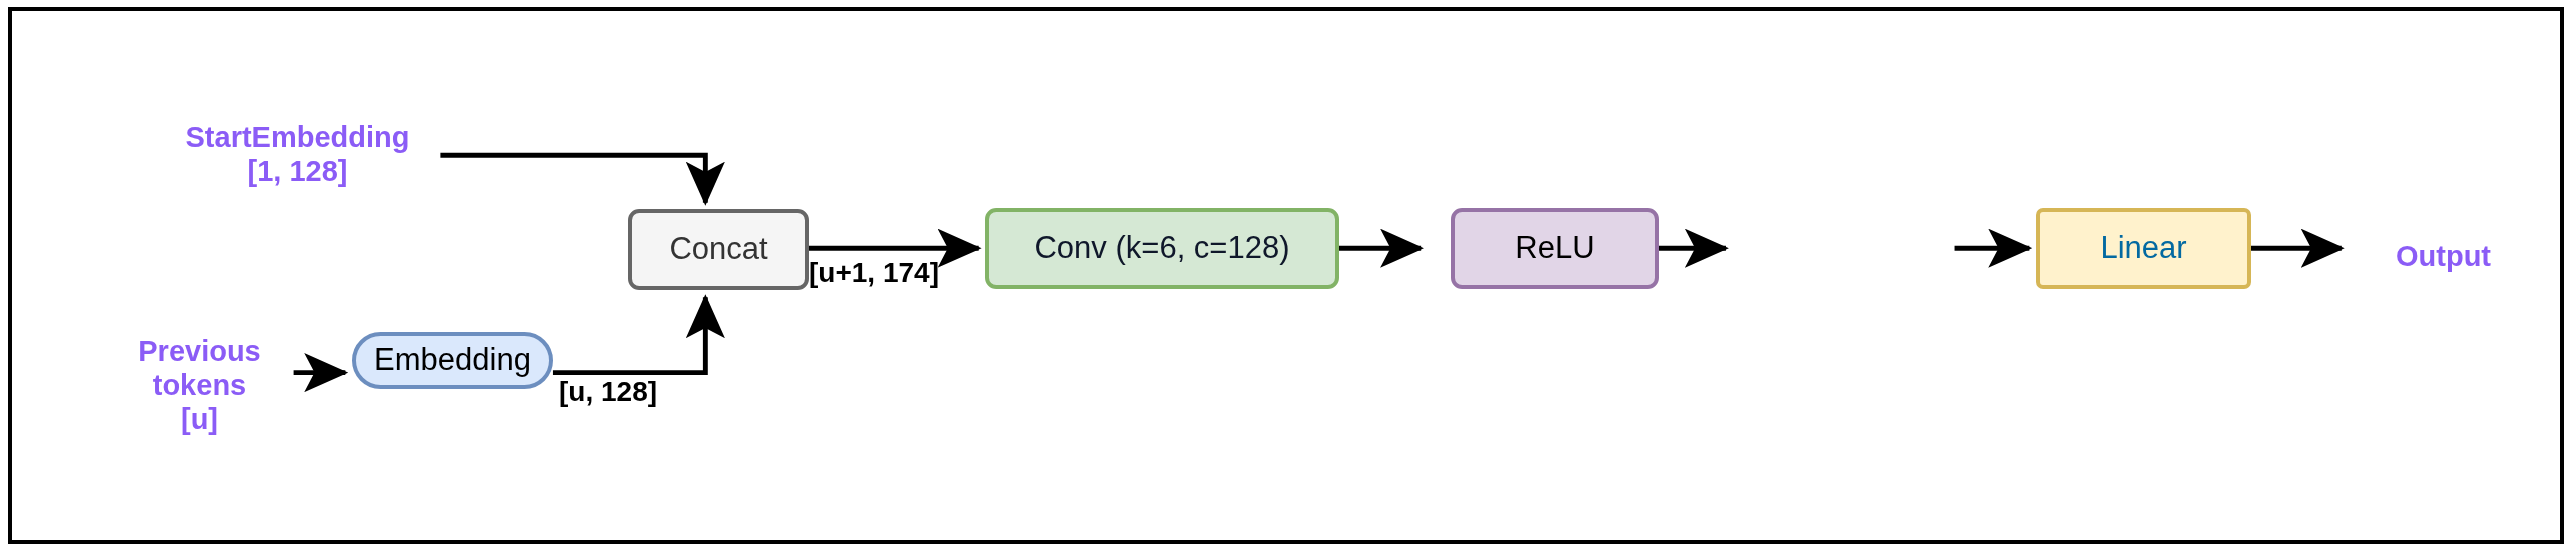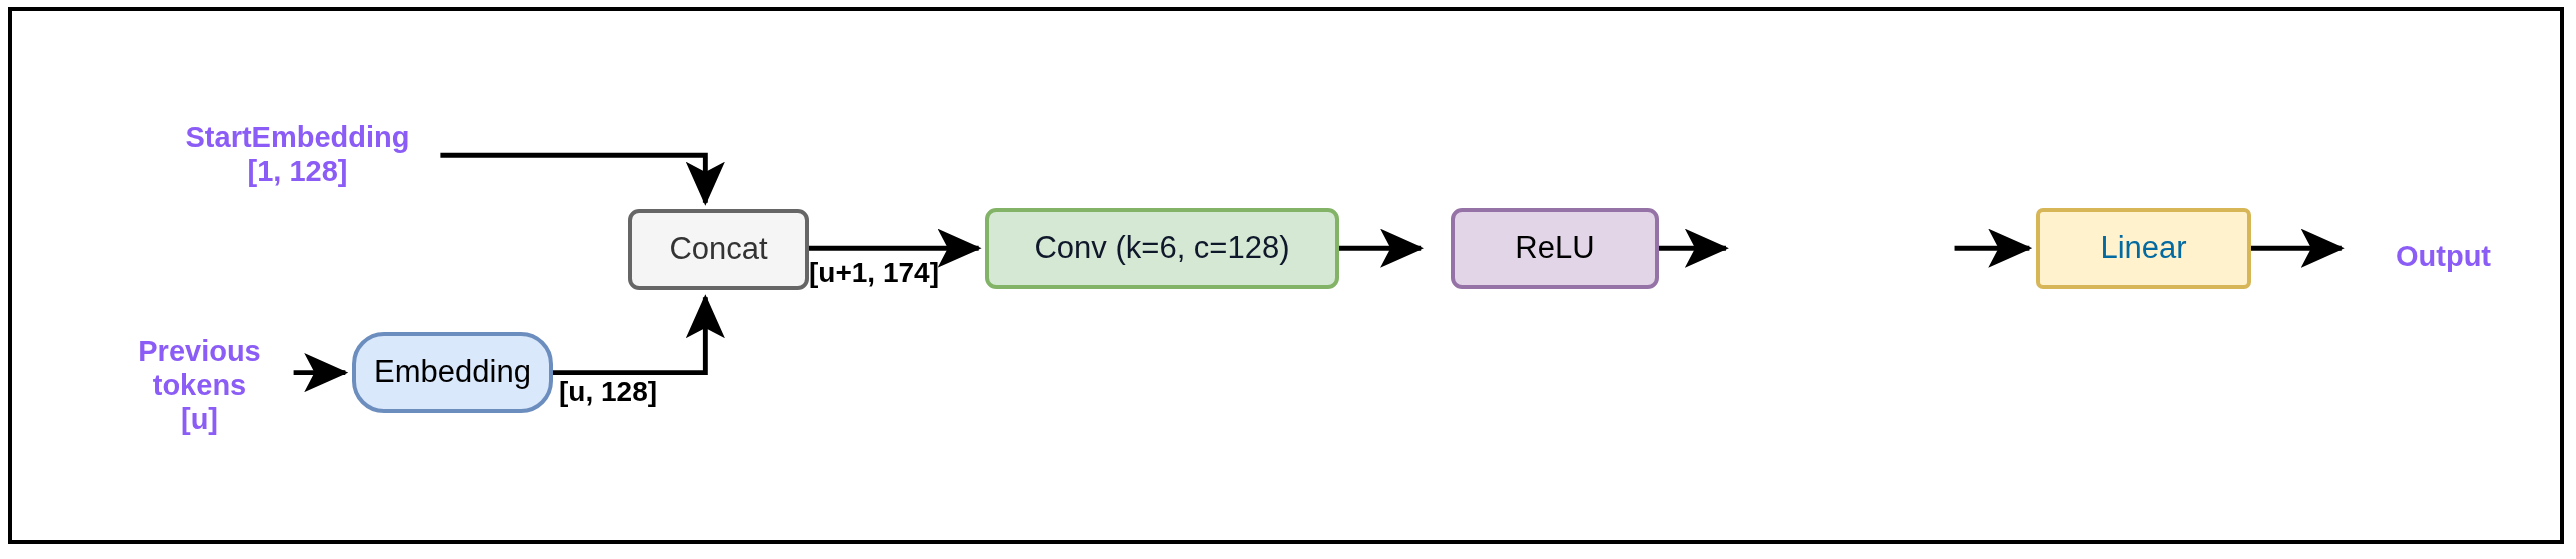--- a/index.html
+++ b/index.html
@@ -106,21 +106,21 @@
 
     <g>
       <path d="M 2796 355 L 2903 355" stroke="#000000" stroke-width="7" fill="none" marker-end="url(#arrowhead)"></path>
     </g>
 
     <g>
       <path d="M 3220 355 L 3350 355" stroke="#000000" stroke-width="7" fill="none" marker-end="url(#arrowhead)"></path>
     </g>
   </svg>
 
-  <div class="node" id="node-embedding" style="left: 352px; top: 332px; width: 201px; height: 81px; background: rgb(218, 232, 252); border-color: rgb(108, 142, 191); color: rgb(0, 0, 0); border-radius: 32px;">Embedding</div>
+  <div class="node" id="node-embedding" style="left: 352px; top: 332px; width: 201px; height: 57px; background: rgb(218, 232, 252); border-color: rgb(108, 142, 191); color: rgb(0, 0, 0); border-radius: 32px;">Embedding</div>
 
   <div class="node" id="node-concat" style="left: 628px; top: 209px; width: 181px; height: 81px; background: rgb(245, 245, 245); border-color: rgb(102, 102, 102); color: rgb(51, 51, 51);">Concat</div>
 
   <div class="node" id="node-conv" style="left: 985px; top: 208px; width: 354px; height: 81px; background: rgb(213, 232, 212); border-color: rgb(130, 179, 102); color: #0f172a;">Conv (k=6, c=128)</div>
 
   <div class="node" id="node-relu" style="left: 1427px; top: 208px; width: 208px; height: 81px; background: rgb(225, 213, 231); border-color: rgb(150, 115, 166); color: rgb(0, 0, 0); margin-left: 24px;">ReLU</div>
 
 
   <div class="node" id="node-linear" style="left: 2036px; top: 208px; width: 215px; height: 81px; background: rgb(255, 242, 204); border-color: rgb(214, 182, 86); color: #0369a1; border-radius: 7px;">Linear</div>
 

